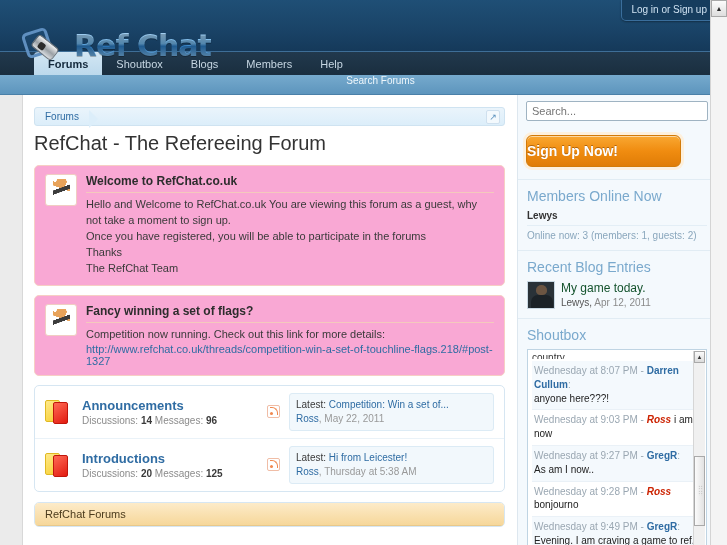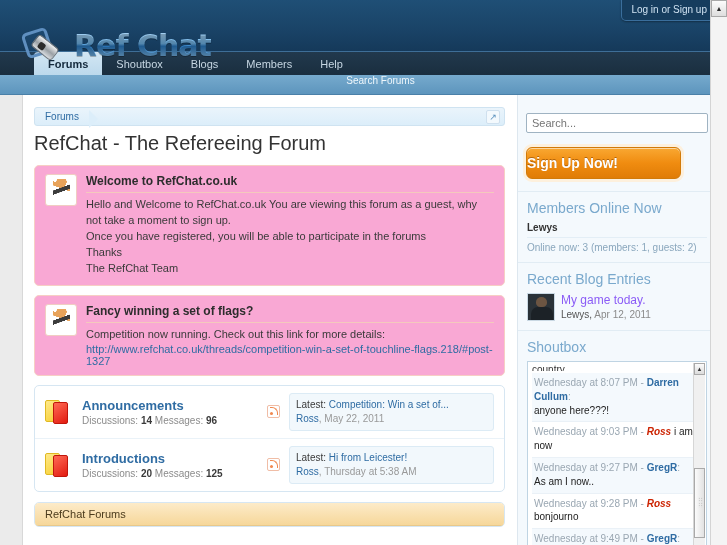--- a/index.html
+++ b/index.html
@@ -186,21 +186,21 @@
     width:205px; flex:0 0 205px;
     background:#f2f8fc; border:1px solid #dcebf5; border-radius:3px;
     padding:4px 6px; font-size:10px; line-height:1.4;
   }
   .lastpost .t { color:#3a3a3a; }
   .lastpost .t a { color:#2f6ca3; text-decoration:none; }
   .lastpost .m a { color:#2f6ca3; text-decoration:none; }
   .lastpost .m span { color:#999; }
 
   
-  .sb-search { padding:18px 8px 8px; }
+  .sb-search { padding:6px 8px 8px; }
   .sb-search input {
     width:100%; height:20px; border:1px solid #9fb3c2; border-radius:2px;
     font-size:11px; padding:0 5px; color:#555; background:#fff;
     font-family:"Liberation Sans", sans-serif;
   }
   .sb-signup { padding:6px 8px 12px; text-align:left; background:#f4f9fd; }
   .signup-btn {
     display:inline-block; width:155px; padding:7px 0;
     background: linear-gradient(180deg,#f9a832 0%, #f08c10 50%, #e07c06 100%);
     border:1px solid #d27a08; border-radius:6px;
@@ -219,21 +219,21 @@
     position:relative; overflow:hidden;
   }
   .blog-av:before{
     content:""; position:absolute; left:8px; top:3px; width:11px; height:10px;
     background:#6c5542; border-radius:50% 50% 40% 40%;
   }
   .blog-av:after{
     content:""; position:absolute; left:3px; bottom:0; width:22px; height:13px;
     background:#1c2227; border-radius:7px 7px 0 0;
   }
-  .blog-t { font-size:12px; color:#8b5cf6; }
+  .blog-t { font-size:12px; color:#14532d; }
   .blog-m { font-size:10px; color:#8a8a8a; margin-top:2px; }
   .blog-m b { color:#555; font-weight:normal; }
 
   
   .shout-wrap { position:relative; }
   .shout-box {
     border:1px solid #bfd4e3; background:#fff; height:216px; overflow:hidden;
     position:relative;
   }
   .shout-inner { padding:2px 4px 0 4px; }

